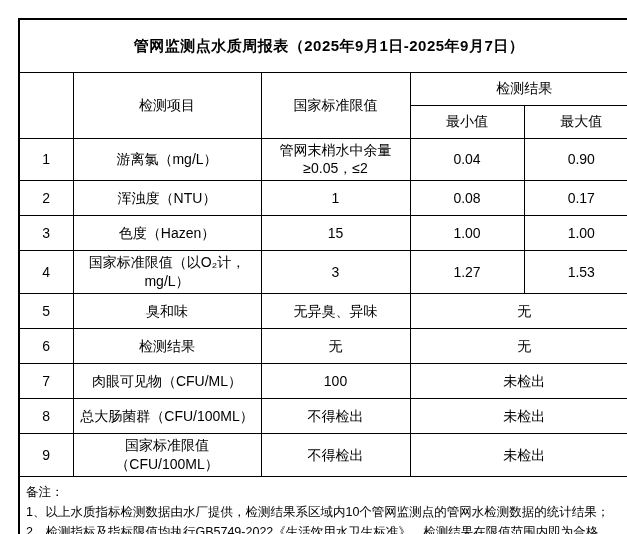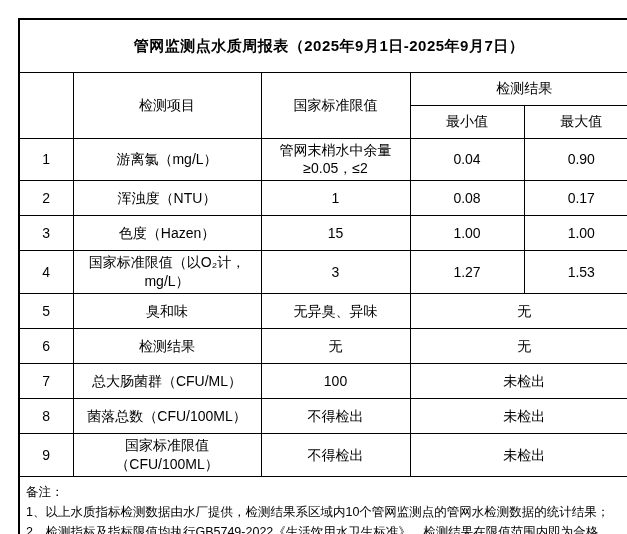--- a/index.html
+++ b/index.html
@@ -113,27 +113,27 @@
       <td colspan="2">无</td>
     </tr>
     <tr class="data-row">
       <td>6</td>
       <td>检测结果</td>
       <td>无</td>
       <td colspan="2">无</td>
     </tr>
     <tr class="data-row">
       <td>7</td>
-      <td>总大肠菌群（CFU/ML）</td>
+      <td>肉眼可见物（CFU/ML）</td>
       <td>100</td>
       <td colspan="2">未检出</td>
     </tr>
     <tr class="data-row">
       <td>8</td>
-      <td>菌落总数（CFU/100ML）</td>
+      <td>总大肠菌群（CFU/100ML）</td>
       <td>不得检出</td>
       <td colspan="2">未检出</td>
     </tr>
     <tr class="data-row">
       <td>9</td>
       <td>国家标准限值（CFU/100ML）</td>
       <td>不得检出</td>
       <td colspan="2">未检出</td>
     </tr>
 

